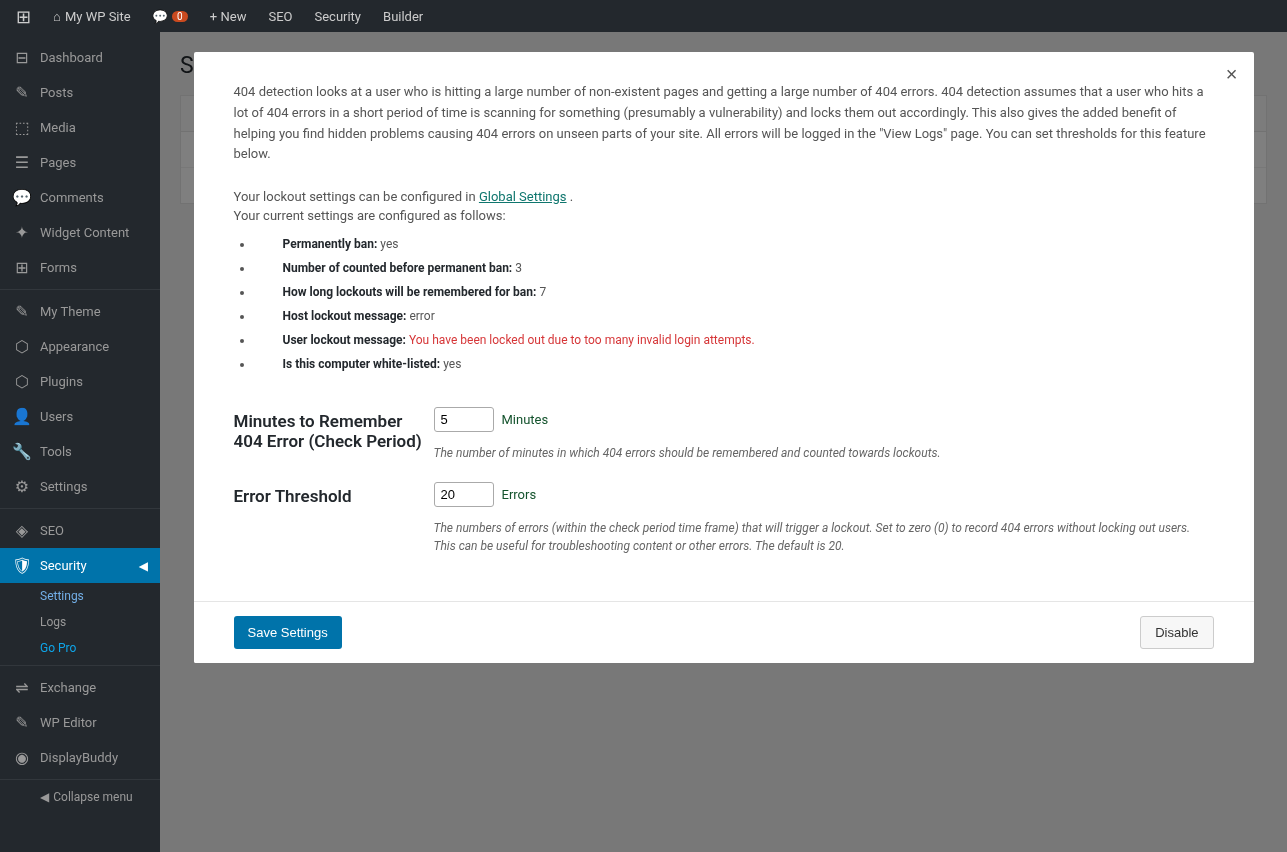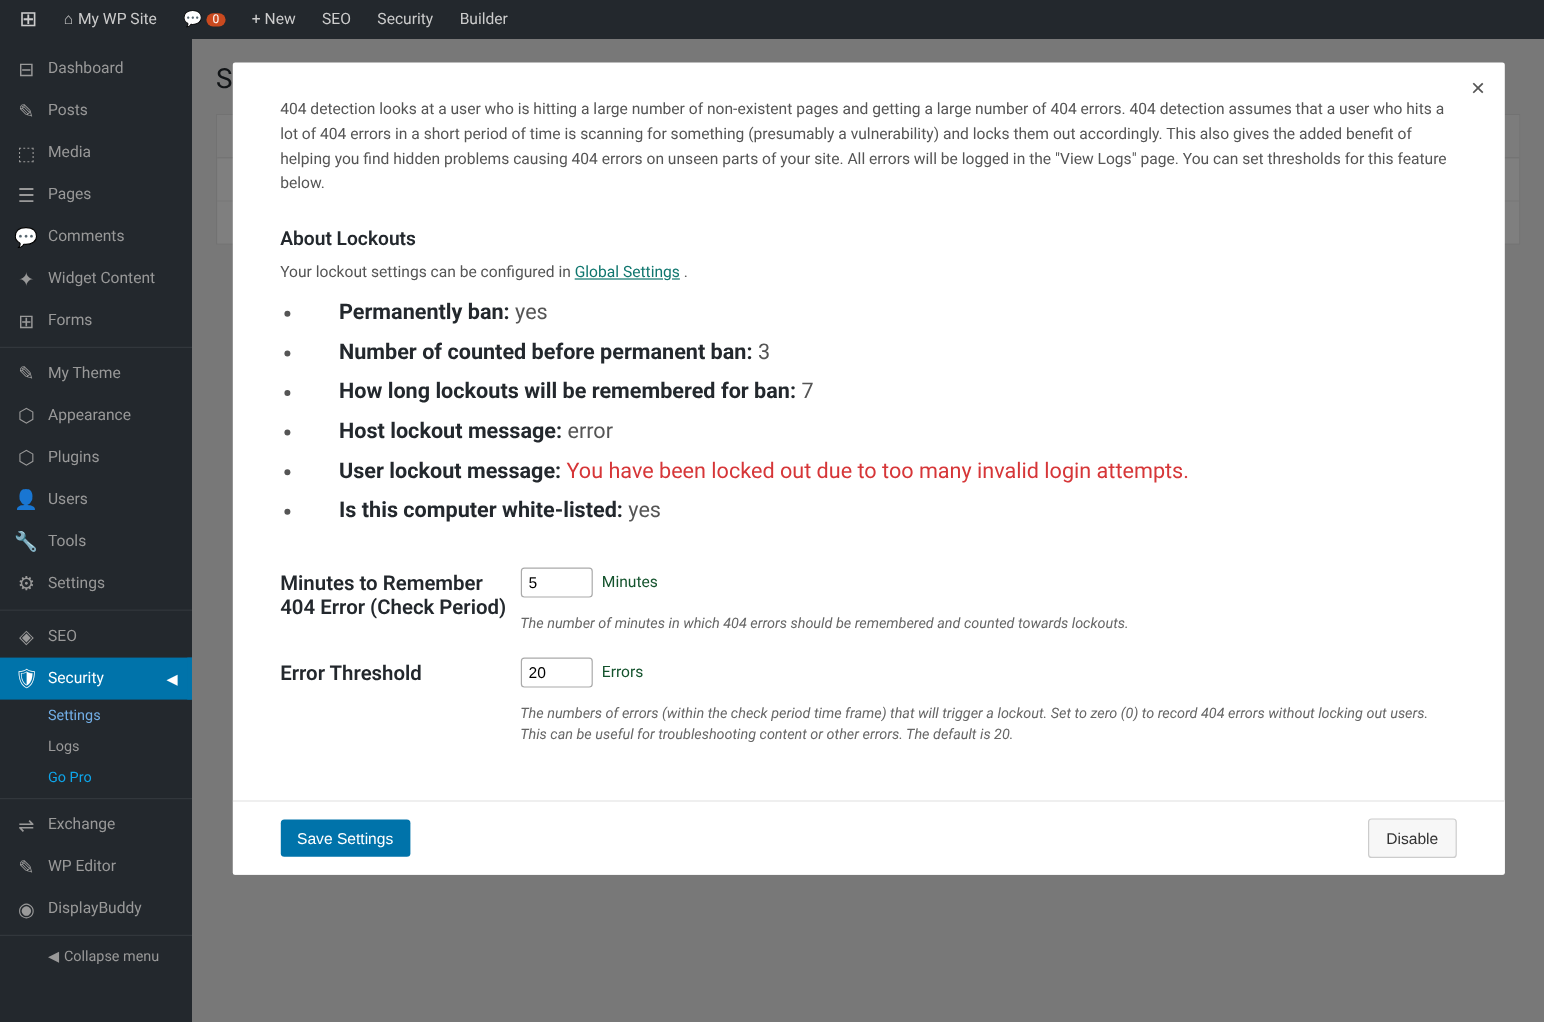--- a/index.html
+++ b/index.html
@@ -156,21 +156,21 @@
       color: #555;
       margin-bottom: 4px;
     }
     .settings-para a { color: #0f766e; text-decoration: underline; }
 
     .bullet-list {
       margin: 12px 0 24px 20px;
       list-style: disc;
     }
     .bullet-list li {
-      font-size: 18px;
+      font-size: 12px;
       color: #555;
       margin-bottom: 6px;
       line-height: 1.5;
       padding-left: 29px;
     }
     .bullet-list li strong { color: #23282d; }
     .bullet-list li .highlight-text { color: #d63638; }
 
     
     .form-table {
@@ -216,21 +216,20 @@
       font-size: 12px;
       color: #666;
       font-style: italic;
       line-height: 1.5;
       margin-top: 12px;
     }
 
     
     .modal-footer {
       display: flex;
-      align-items: center;
       justify-content: space-between;
       padding: 14px 40px;
       border-top: 1px solid #e5e5e5;
       background: #fff;
     }
     .btn-save {
       background: #0073aa;
       color: #fff;
       border: none;
       padding: 8px 14px;
@@ -444,27 +443,27 @@
     <div class="modal-overlay">
       <div class="modal-box">
         <button class="modal-close">×</button>
 
         <div class="modal-body">
 
           <p class="modal-description">
             <span>404 detection looks at a user who is hitting a large number of non-existent pages and getting a large number of 404 errors. 404 detection assumes that a user who hits a lot of 404 errors in a short period of time is scanning for something (presumably a vulnerability) and locks them out accordingly. This also gives the added benefit of helping you find hidden problems causing 404 errors on unseen parts of your site. All errors will be logged in the "View Logs" page. You can set thresholds for this feature below.</span>
           </p>
 
-          <h3 class="section-heading">About Lockouts</h3>
 
           <p class="settings-para">
             <span>Your lockout settings can be configured in</span>
             <a href="#">Global Settings</a>
             <span>.</span>
           </p>
+          <p class="settings-para">Your current settings are configured as follows:</p>
 
           <ul class="bullet-list">
             <li>
               <strong>Permanently ban:</strong>
               <span> yes</span>
             </li>
             <li>
               <strong>Number of counted before permanent ban:</strong>
               <span> 3</span>
             </li>

